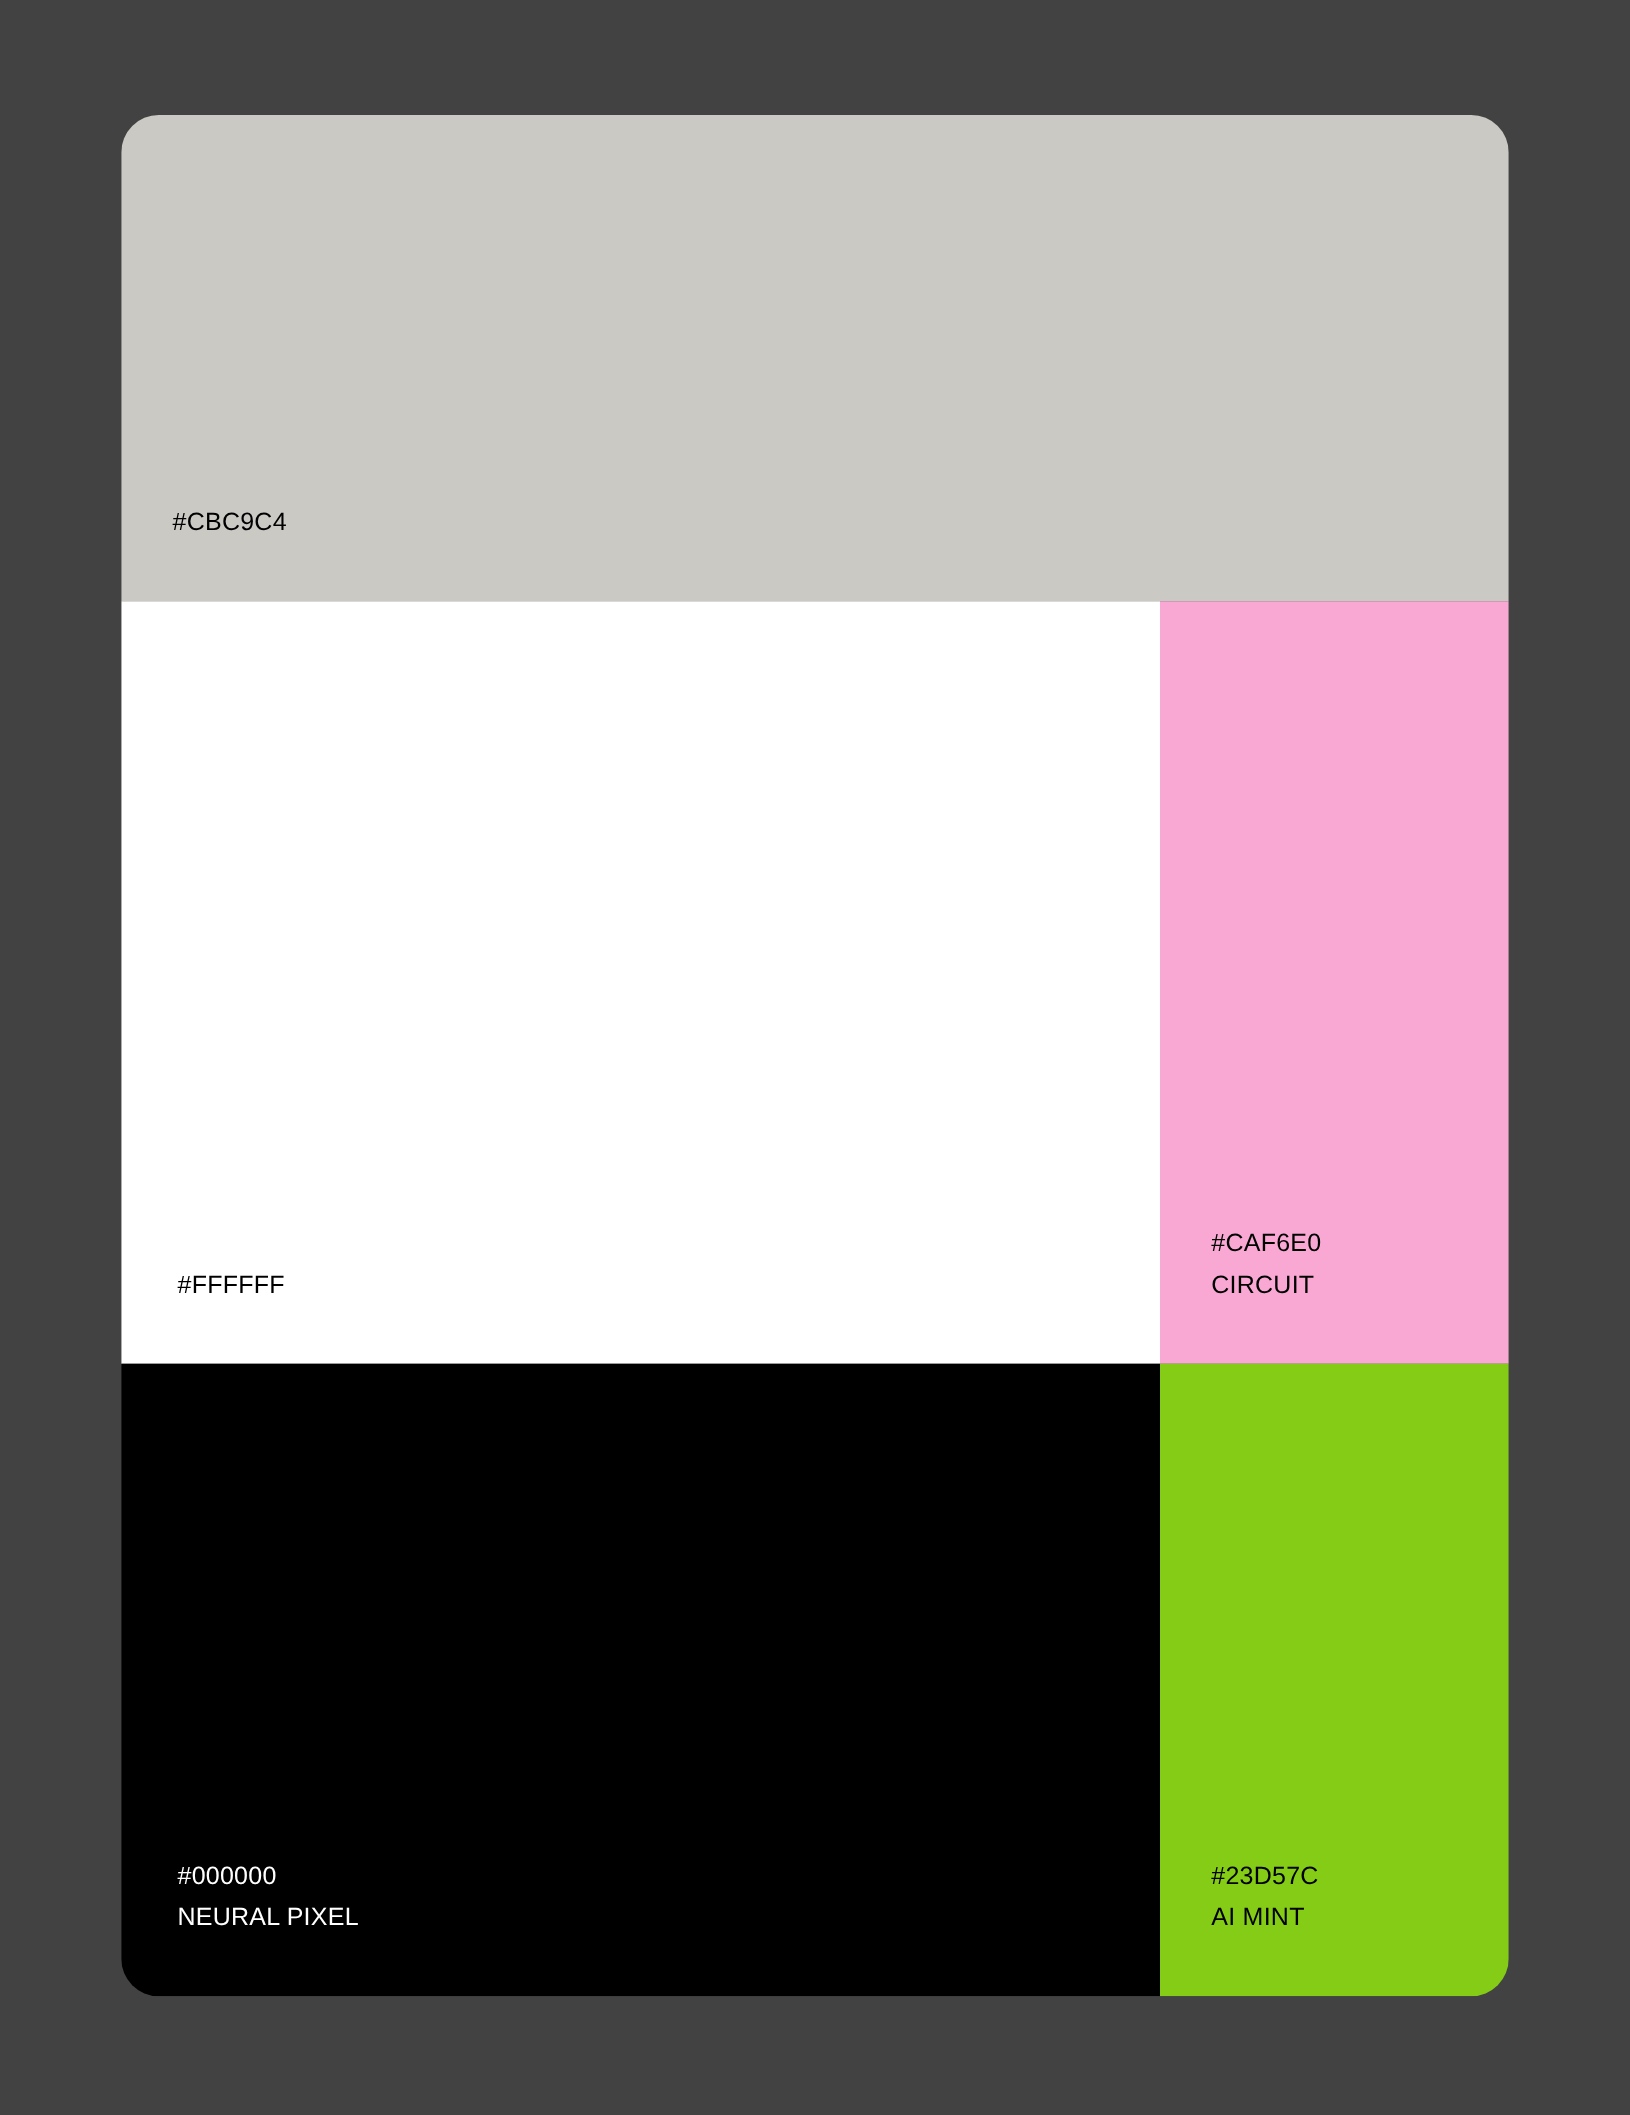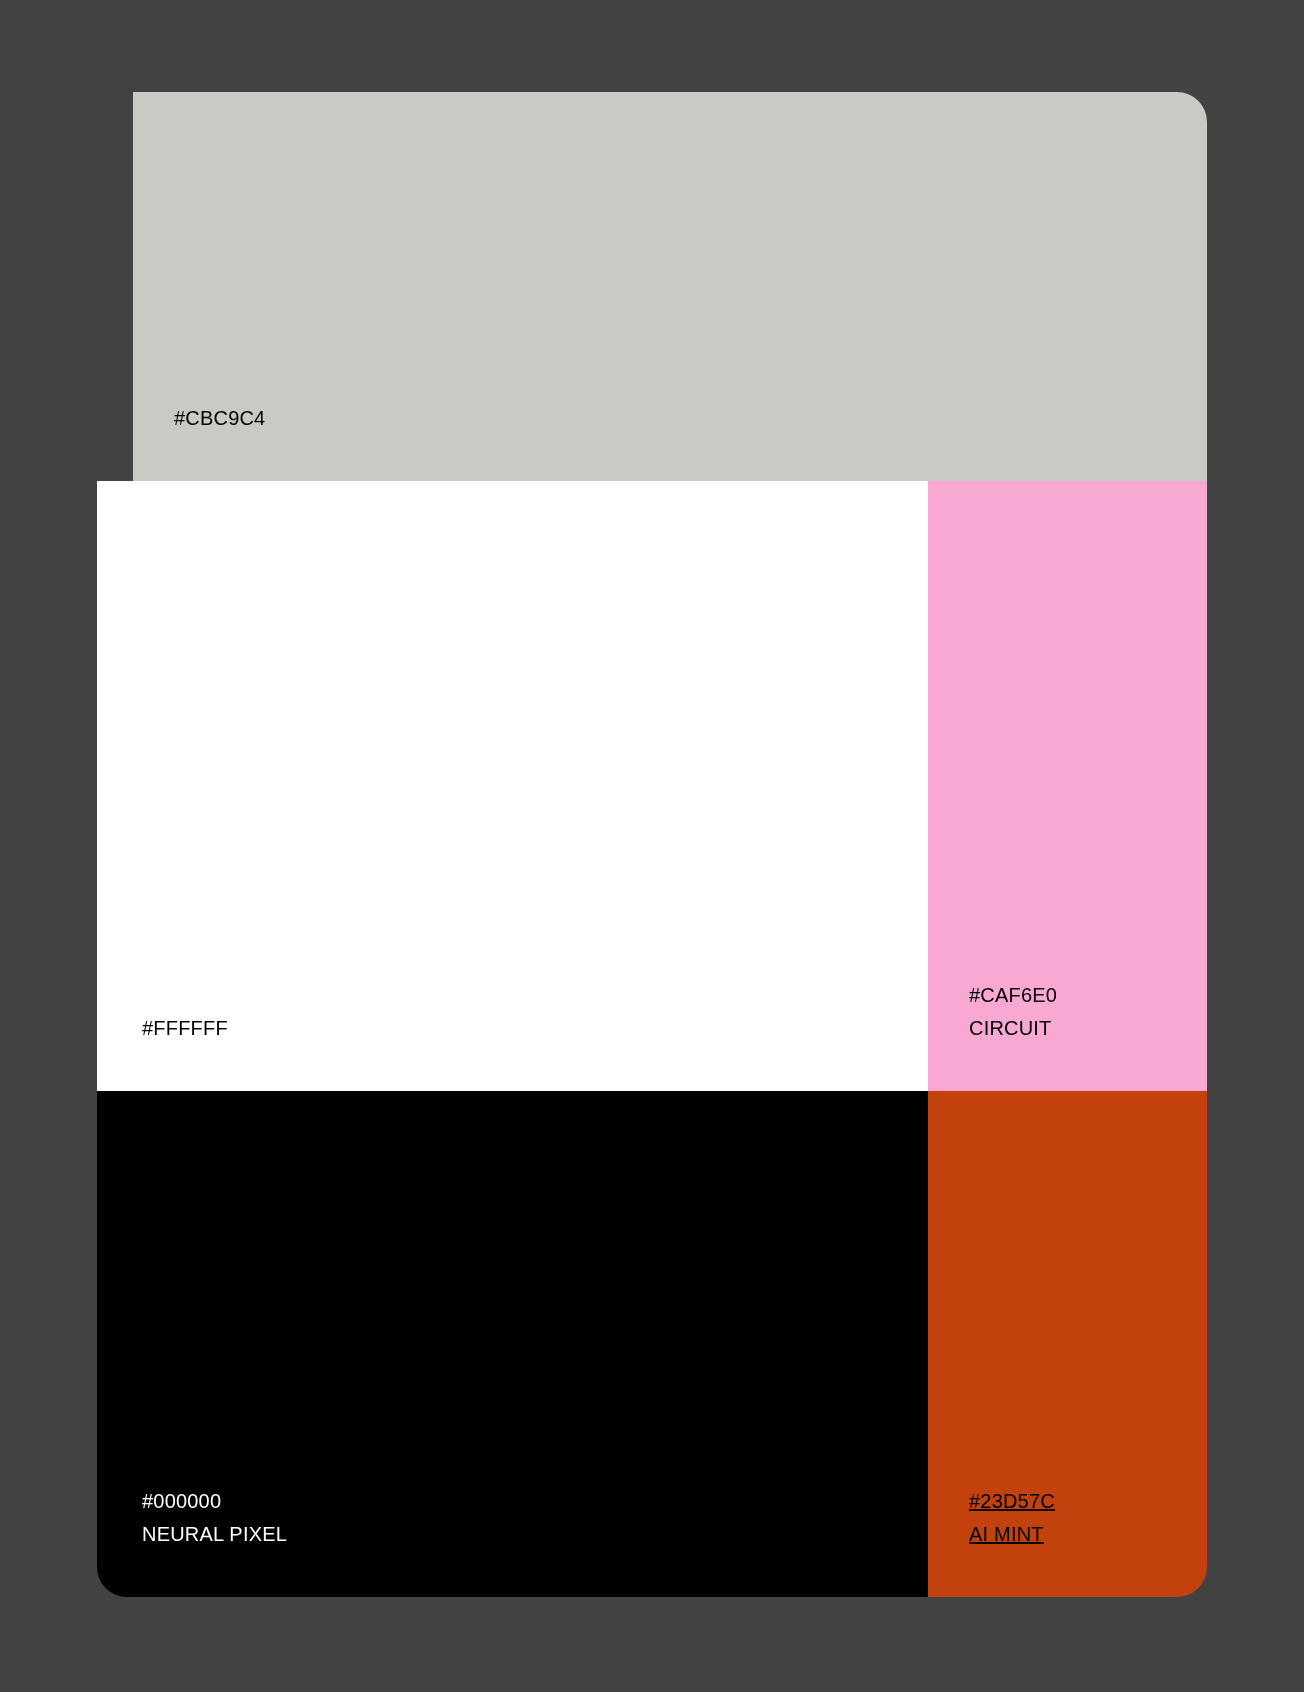--- a/index.html
+++ b/index.html
@@ -22,21 +22,21 @@
     border-radius: 30px;
     overflow: hidden;
     display: flex;
     flex-direction: column;
   }
 
   
   .row { display: flex; width: 100%; }
   #row-steel   { height: 405px; }
   #row-middle  { height: 635px; }
-  #row-bottom  { height: 526px; text-decoration: underline; }
+  #row-bottom  { height: 526px; }
 
   
   .swatch {
     position: relative;
     display: flex;
     flex-direction: column;
     justify-content: flex-end;
     padding: 0 0 46px 41px;
   }
 
@@ -54,39 +54,39 @@
 
   .dark-text  .swatch-hex, .dark-text  .swatch-label { color: #000000; }
   .light-text .swatch-hex, .light-text .swatch-label { color: #FFFFFF; }
 </style>
 </head>
 <body>
 
 <div id="palette-card">
 
   <div class="row" id="row-steel">
-    <div class="swatch swatch-full dark-text" style="background:#CBC9C4;margin-left:36px;">
+    <div class="swatch swatch-full dark-text" style="background:#CBC9C4;">
       <div class="swatch-hex">#CBC9C4</div>
     </div>
   </div>
 
   <div class="row" id="row-middle">
     <div class="swatch swatch-left dark-text" style="background:#FFFFFF;">
       <div class="swatch-hex">#FFFFFF</div>
     </div>
     <div class="swatch swatch-right dark-text" style="background:#f9a8d4;">
       <div class="swatch-hex">#CAF6E0</div>
       <div class="swatch-label">CIRCUIT</div>
     </div>
   </div>
 
   <div class="row" id="row-bottom">
     <div class="swatch swatch-left light-text" style="background:#000000;">
       <div class="swatch-hex">#000000</div>
       <div class="swatch-label">NEURAL PIXEL</div>
     </div>
-    <div class="swatch swatch-right dark-text" style="background:#c2410c;">
+    <div class="swatch swatch-right dark-text" style="background:#84cc16;">
       <div class="swatch-hex">#23D57C</div>
       <div class="swatch-label">AI MINT</div>
     </div>
   </div>
 
 </div>
 
 </body></html>

